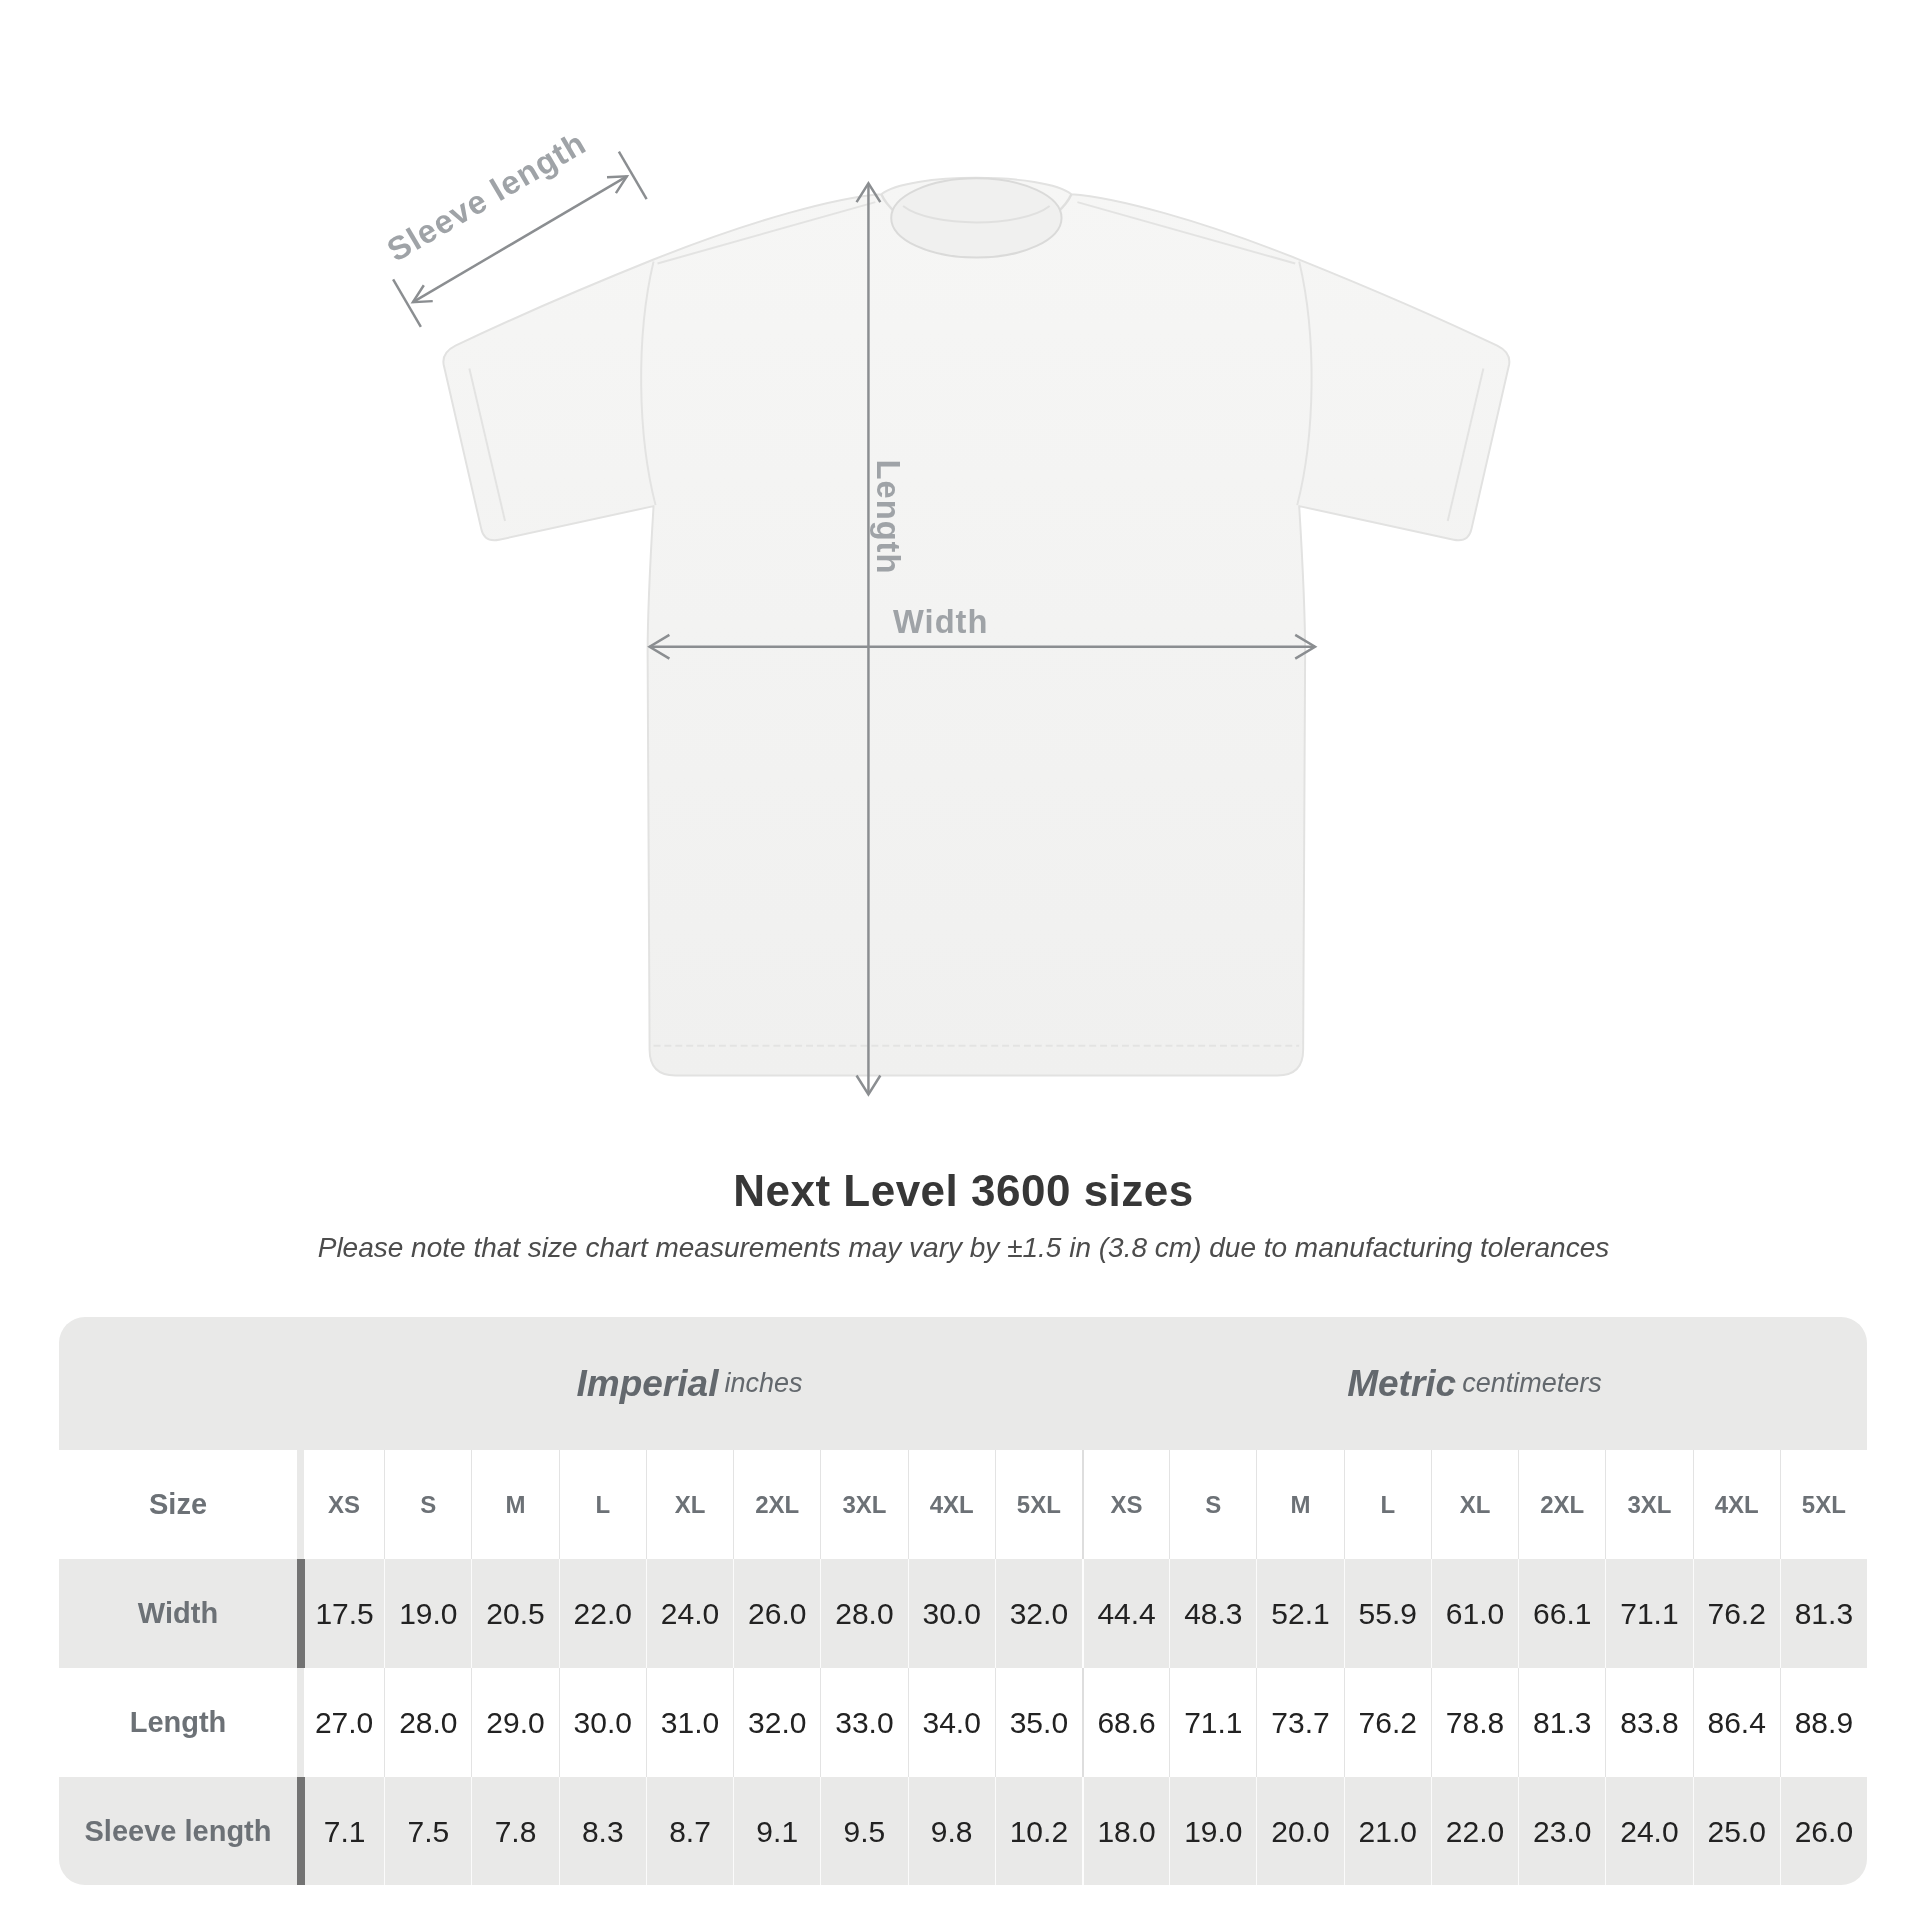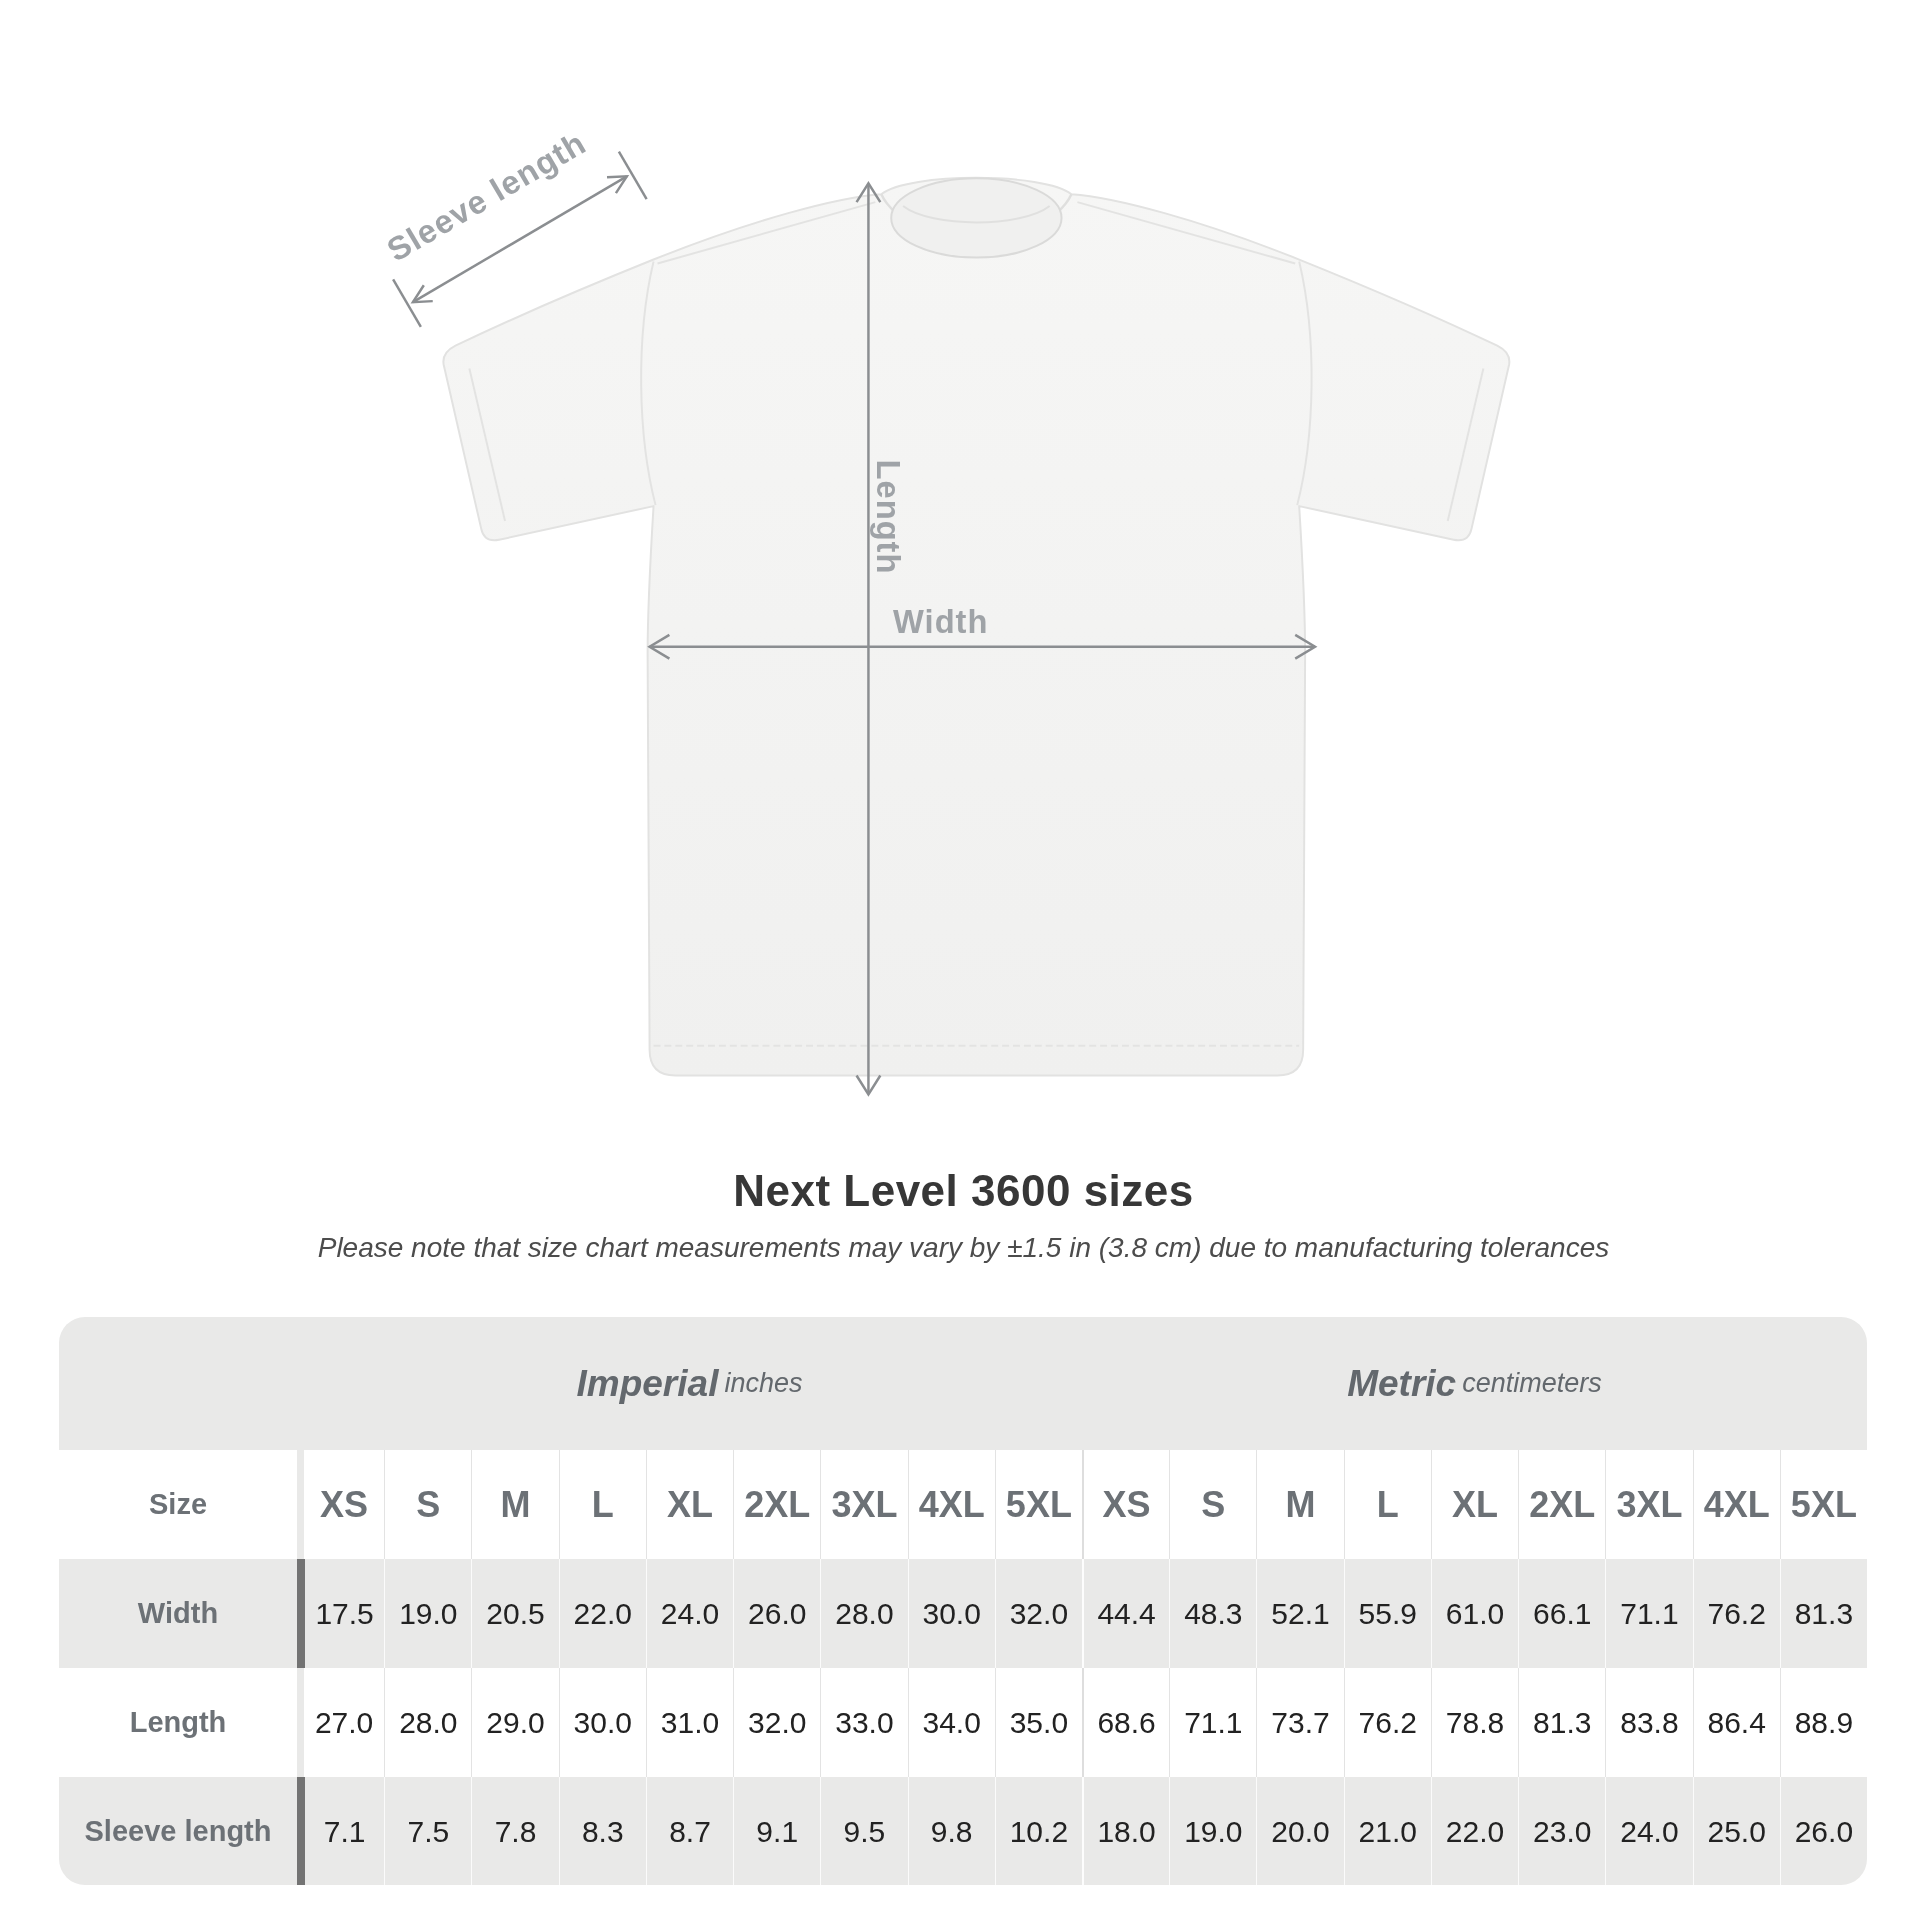--- a/index.html
+++ b/index.html
@@ -29,21 +29,21 @@
   .ghcell{display:flex;align-items:center;justify-content:center;gap:6px;}
   .g1{grid-column:2 / span 9;}
   .g2{grid-column:11 / span 9;align-items:center;}
   .gname{font-size:37px;font-weight:bold;font-style:italic;color:#63686d;}
   .gunit{font-size:27px;font-style:italic;color:#63686d;}
   .c{display:flex;align-items:center;justify-content:center;}
   .row-white .c{background:#ffffff;text-align:center;}
   .row-gray  .c{background:transparent;}
   .lbl{font-size:29px;font-weight:bold;color:#6c7176;}
   .val{font-size:30px;color:#222222;}
-  .head .val{font-size:36px;font-weight:bold;color:#6c7176;}
+  .head .val{font-size:24px;font-weight:bold;color:#6c7176;}
   .row-white .sep{border-left:1px solid #e3e3e3;}
   .row-gray  .sep{border-left:1px solid rgba(255,255,255,.8);}
   .row-white .sep-big{border-left:7px solid #e9e9e8;}
   .row-gray  .sep-big{border-left:8px solid #737373;}
   .row-white .sep-group{border-left:2px solid #dedede;}
   .row-gray  .sep-group{border-left:2px solid rgba(255,255,255,.9);}
 </style>
 </head>
 <body>
 

